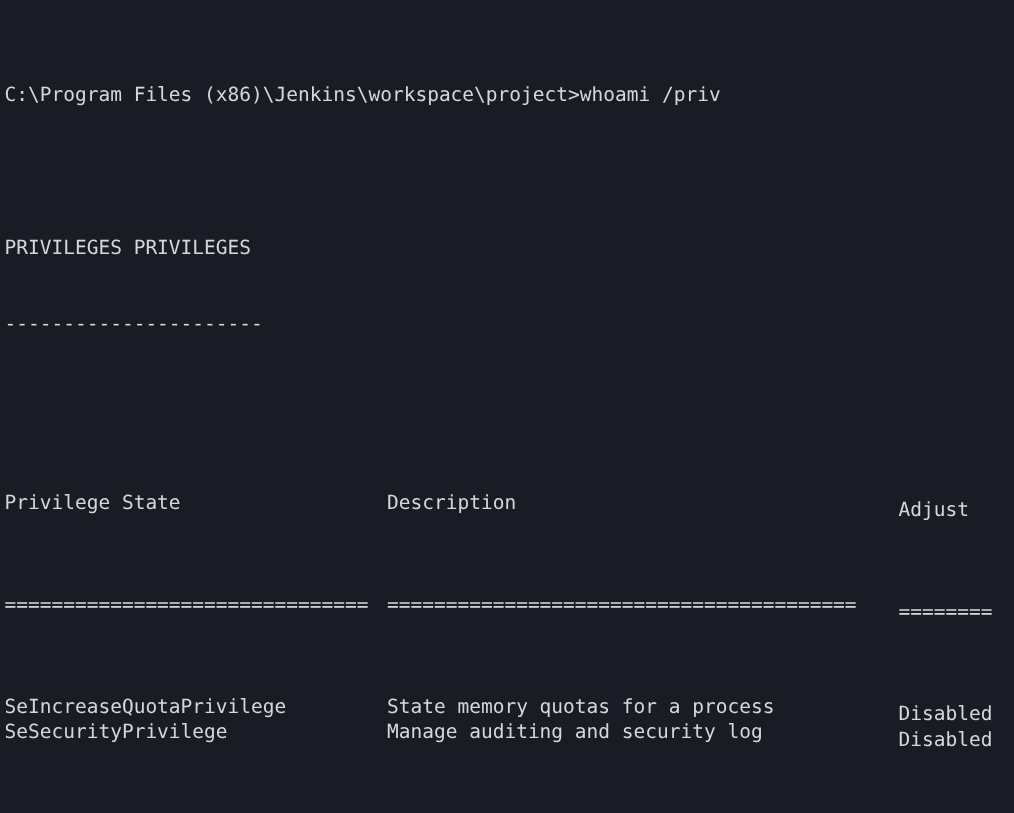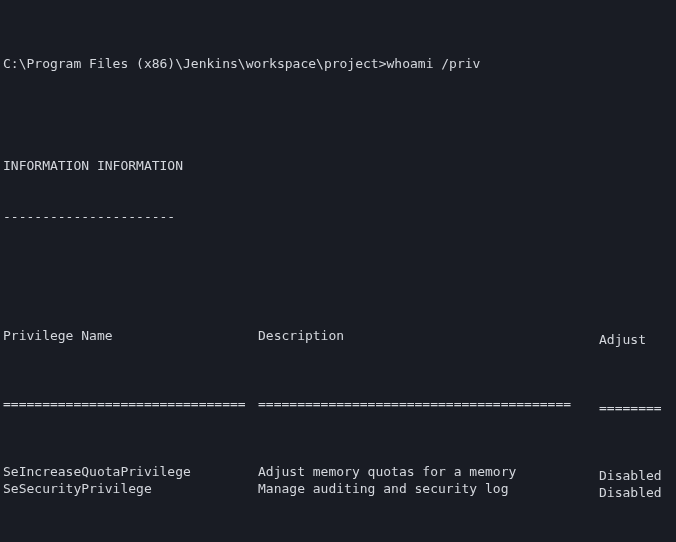--- a/index.html
+++ b/index.html
@@ -37,23 +37,23 @@
   .col-desc { display: inline-block; width: 341px; overflow: hidden; }
   .col-state { display: inline-block; }
 </style>
 </head>
 <body>
 
 <div id="terminal">
 
   <span class="line">C:\Program Files (x86)\Jenkins\workspace\project&gt;whoami /priv</span>
   <span class="line blank"> </span>
-  <span class="line">INFORMATION INFORMATION</span>
+  <span class="line">PRIVILEGES PRIVILEGES</span>
   <span class="line">----------------------</span>
   <span class="line blank"> </span>
 
-  <span class="row"><span class="col-name">Privilege Name</span><span class="col-desc">Description</span><span class="col-state">Adjust</span></span>
+  <span class="row"><span class="col-name">Privilege State</span><span class="col-desc">Description</span><span class="col-state">Adjust</span></span>
 
   <span class="row"><span class="col-name">===============================</span><span class="col-desc">========================================</span><span class="col-state">========</span></span>
 
-  <div id="rows-container"><span class="row"><span class="col-name">SeIncreaseQuotaPrivilege</span><span class="col-desc">Adjust memory quotas for a memory</span><span class="col-state">Disabled</span></span><span class="row"><span class="col-name">SeSecurityPrivilege</span><span class="col-desc">Manage auditing and security log</span><span class="col-state">Disabled</span></span></div>
+  <div id="rows-container"><span class="row"><span class="col-name">SeIncreaseQuotaPrivilege</span><span class="col-desc">State memory quotas for a process</span><span class="col-state">Disabled</span></span><span class="row"><span class="col-name">SeSecurityPrivilege</span><span class="col-desc">Manage auditing and security log</span><span class="col-state">Disabled</span></span></div>
 
 </div>
 
 </body></html>

